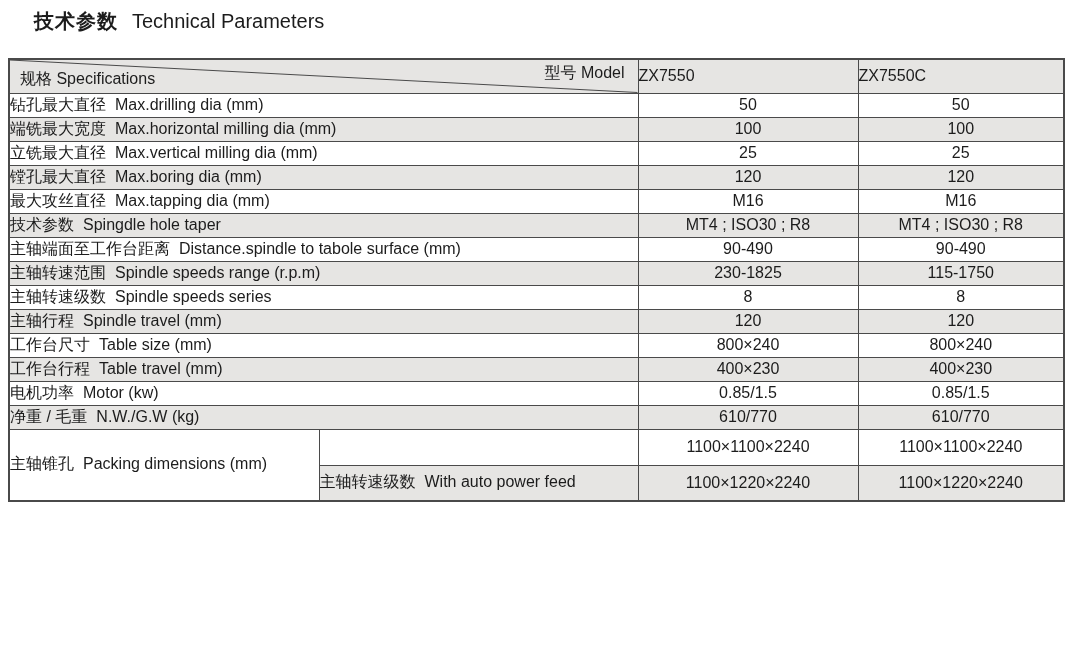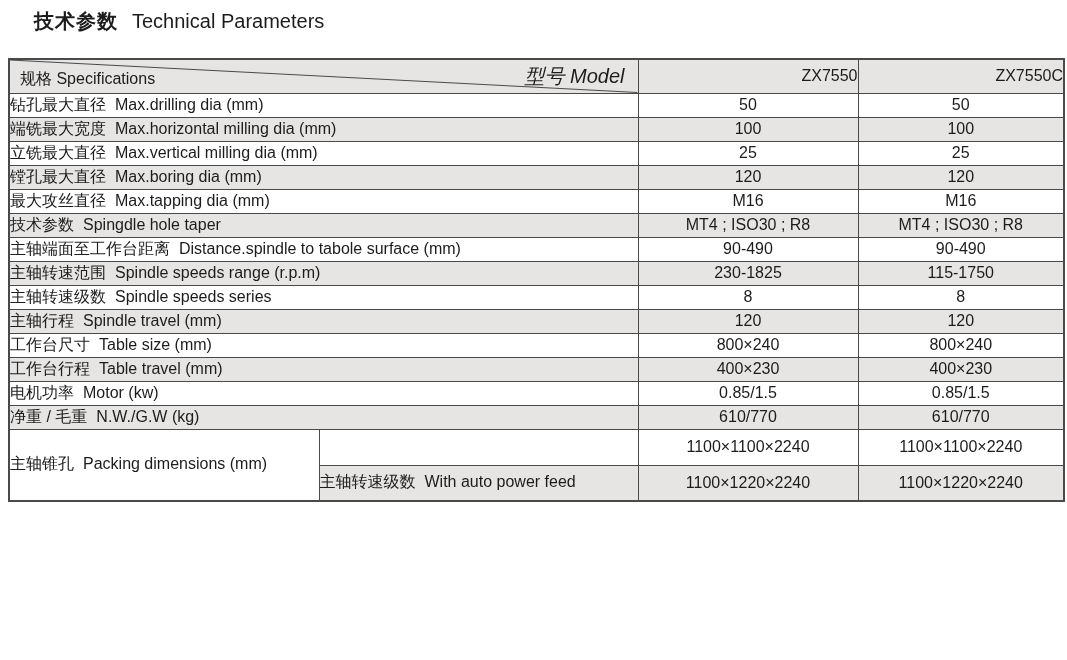--- a/index.html
+++ b/index.html
@@ -35,22 +35,22 @@
   .params tbody tr{height:24px;}
   .params tbody tr.packing-row{height:36px;}
   .gray{background:var(--row-alt);border-radius:14px;}
   .white{background:#ffffff;}
   .label-cell{text-align:left;padding-left:10px;vertical-align:middle;}
   .label-cell .cn{margin-right:9px;}
   .val-cell{text-align:center;vertical-align:middle;}
   .spec-cell{position:relative;height:30px;background:var(--row-alt);}
   .spec-cell svg{position:absolute;left:0;top:0;width:100%;height:100%;display:block;}
   .spec-label{position:absolute;left:10px;bottom:3px;font-size:16px;}
-  .model-label{position:absolute;right:13px;top:3px;font-size:20px;font-style:italic;}
-  .model-col{text-align:right;vertical-align:middle;background:var(--row-alt);font-size:16px;margin-top:17px;}
+  .model-label{position:absolute;right:13px;top:3px;font-size:16px;}
+  .model-col{text-align:left;vertical-align:middle;background:var(--row-alt);font-size:16px;margin-top:17px;}
 </style>
 </head>
 <body>
 
 <div class="page-title">
   <span class="t-cn">技术参数</span><span class="t-en">Technical Parameters</span>
 </div>
 
 <table class="params">
   <colgroup>

